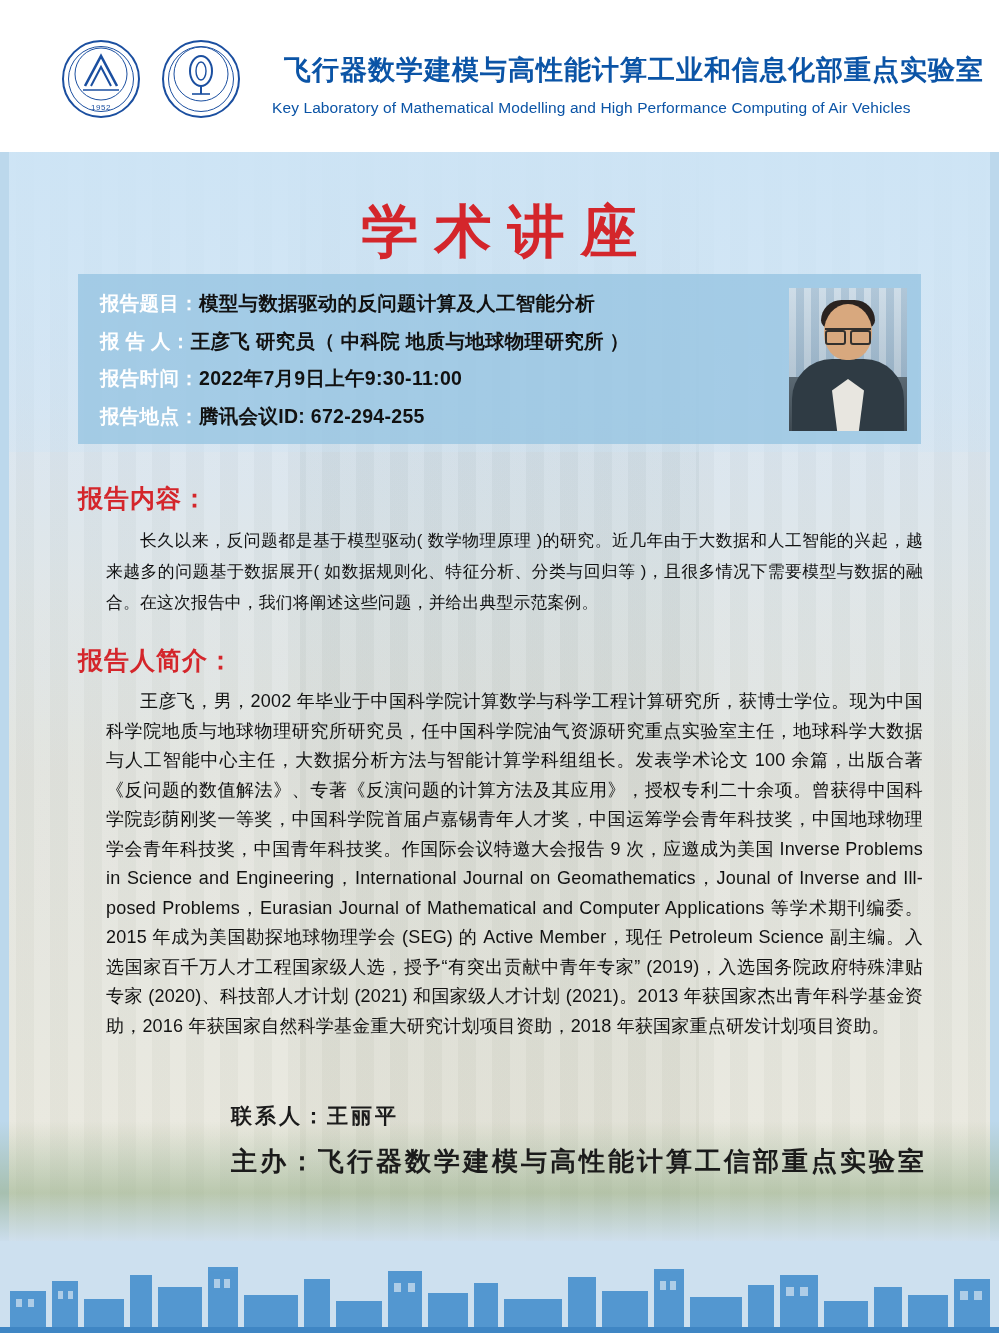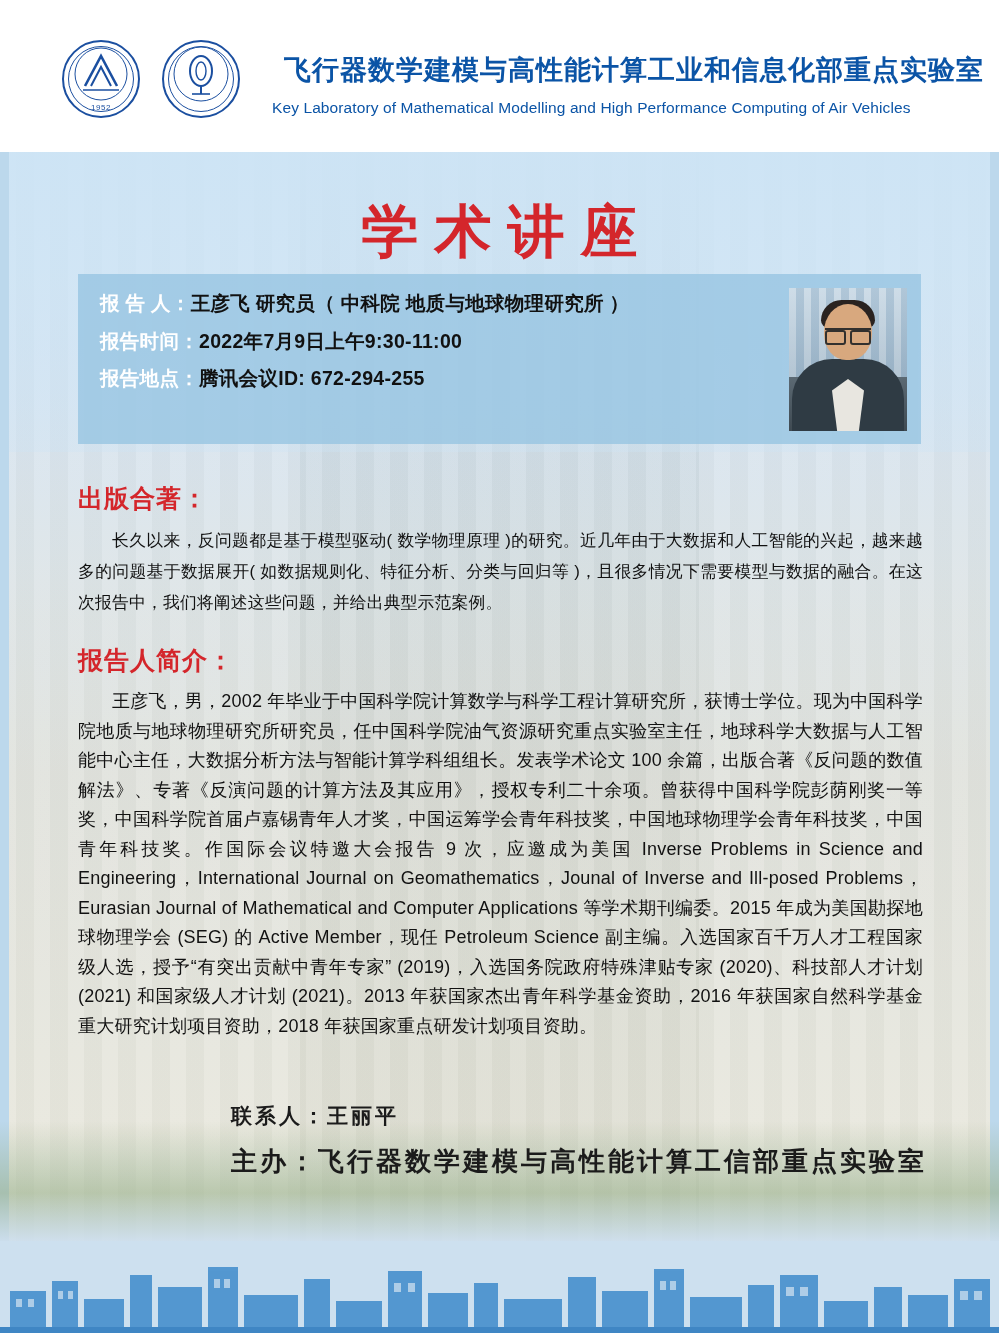--- a/index.html
+++ b/index.html
@@ -263,20 +263,21 @@
     letter-spacing: 1px;
     margin-bottom: 10px;
   }
   .para {
     color: #111111;
     font-size: 16.8px;
     line-height: 31px;
     text-align: justify;
     text-indent: 34px;
     letter-spacing: .2px;
+    margin-left: 28px;
   }
   .para-bio {
     font-size: 18px;
     line-height: 29.5px;
   }
 
   #abstract { top: 330px; }
   #bio { top: 492px; }
 
   
@@ -363,41 +364,44 @@
 
   <div class="body-area">
     <div class="top-band"></div>
     <div class="edge-l"></div>
     <div class="edge-r"></div>
 
     <div class="main-title">学术讲座</div>
 
     <div class="info-panel">
       <div class="info-row">
+        <span class="info-label">报告题目：</span><span class="info-value">模型与数据驱动的反问题计算及人工智能分析</span>
+      </div>
+      <div class="info-row">
         <span class="info-label">报 告 人：</span><span class="info-value">王彦飞 研究员（ 中科院 地质与地球物理研究所 ）</span>
       </div>
       <div class="info-row">
         <span class="info-label">报告时间：</span><span class="info-value">2022年7月9日上午9:30-11:00</span>
       </div>
       <div class="info-row">
         <span class="info-label">报告地点：</span><span class="info-value">腾讯会议ID: 672-294-255</span>
       </div>
 
       <div class="portrait">
         <div class="bg-bld"></div>
         <div class="body-suit"></div>
         <div class="shirt"></div>
         <div class="hair"></div>
         <div class="head"></div>
         <div class="glasses"></div>
       </div>
     </div>
 
     <div class="section" id="abstract">
-      <div class="section-head">出版合著：</div>
+      <div class="section-head">报告内容：</div>
       <div class="para">长久以来，反问题都是基于模型驱动( 数学物理原理 )的研究。近几年由于大数据和人工智能的兴起，越来越多的问题基于数据展开( 如数据规则化、特征分析、分类与回归等 )，且很多情况下需要模型与数据的融合。在这次报告中，我们将阐述这些问题，并给出典型示范案例。</div>
     </div>
 
     <div class="section" id="bio">
       <div class="section-head">报告人简介：</div>
       <div class="para para-bio">王彦飞，男，2002 年毕业于中国科学院计算数学与科学工程计算研究所，获博士学位。现为中国科学院地质与地球物理研究所研究员，任中国科学院油气资源研究重点实验室主任，地球科学大数据与人工智能中心主任，大数据分析方法与智能计算学科组组长。发表学术论文 100 余篇，出版合著《反问题的数值解法》、专著《反演问题的计算方法及其应用》，授权专利二十余项。曾获得中国科学院彭荫刚奖一等奖，中国科学院首届卢嘉锡青年人才奖，中国运筹学会青年科技奖，中国地球物理学会青年科技奖，中国青年科技奖。作国际会议特邀大会报告 9 次，应邀成为美国 Inverse Problems in Science and Engineering，International Journal on Geomathematics，Jounal of Inverse and Ill-posed Problems，Eurasian Journal of Mathematical and Computer Applications 等学术期刊编委。2015 年成为美国勘探地球物理学会 (SEG) 的 Active Member，现任 Petroleum Science 副主编。入选国家百千万人才工程国家级人选，授予“有突出贡献中青年专家” (2019)，入选国务院政府特殊津贴专家 (2020)、科技部人才计划 (2021) 和国家级人才计划 (2021)。2013 年获国家杰出青年科学基金资助，2016 年获国家自然科学基金重大研究计划项目资助，2018 年获国家重点研发计划项目资助。</div>
     </div>
 
     <div class="green-strip"></div>
 

